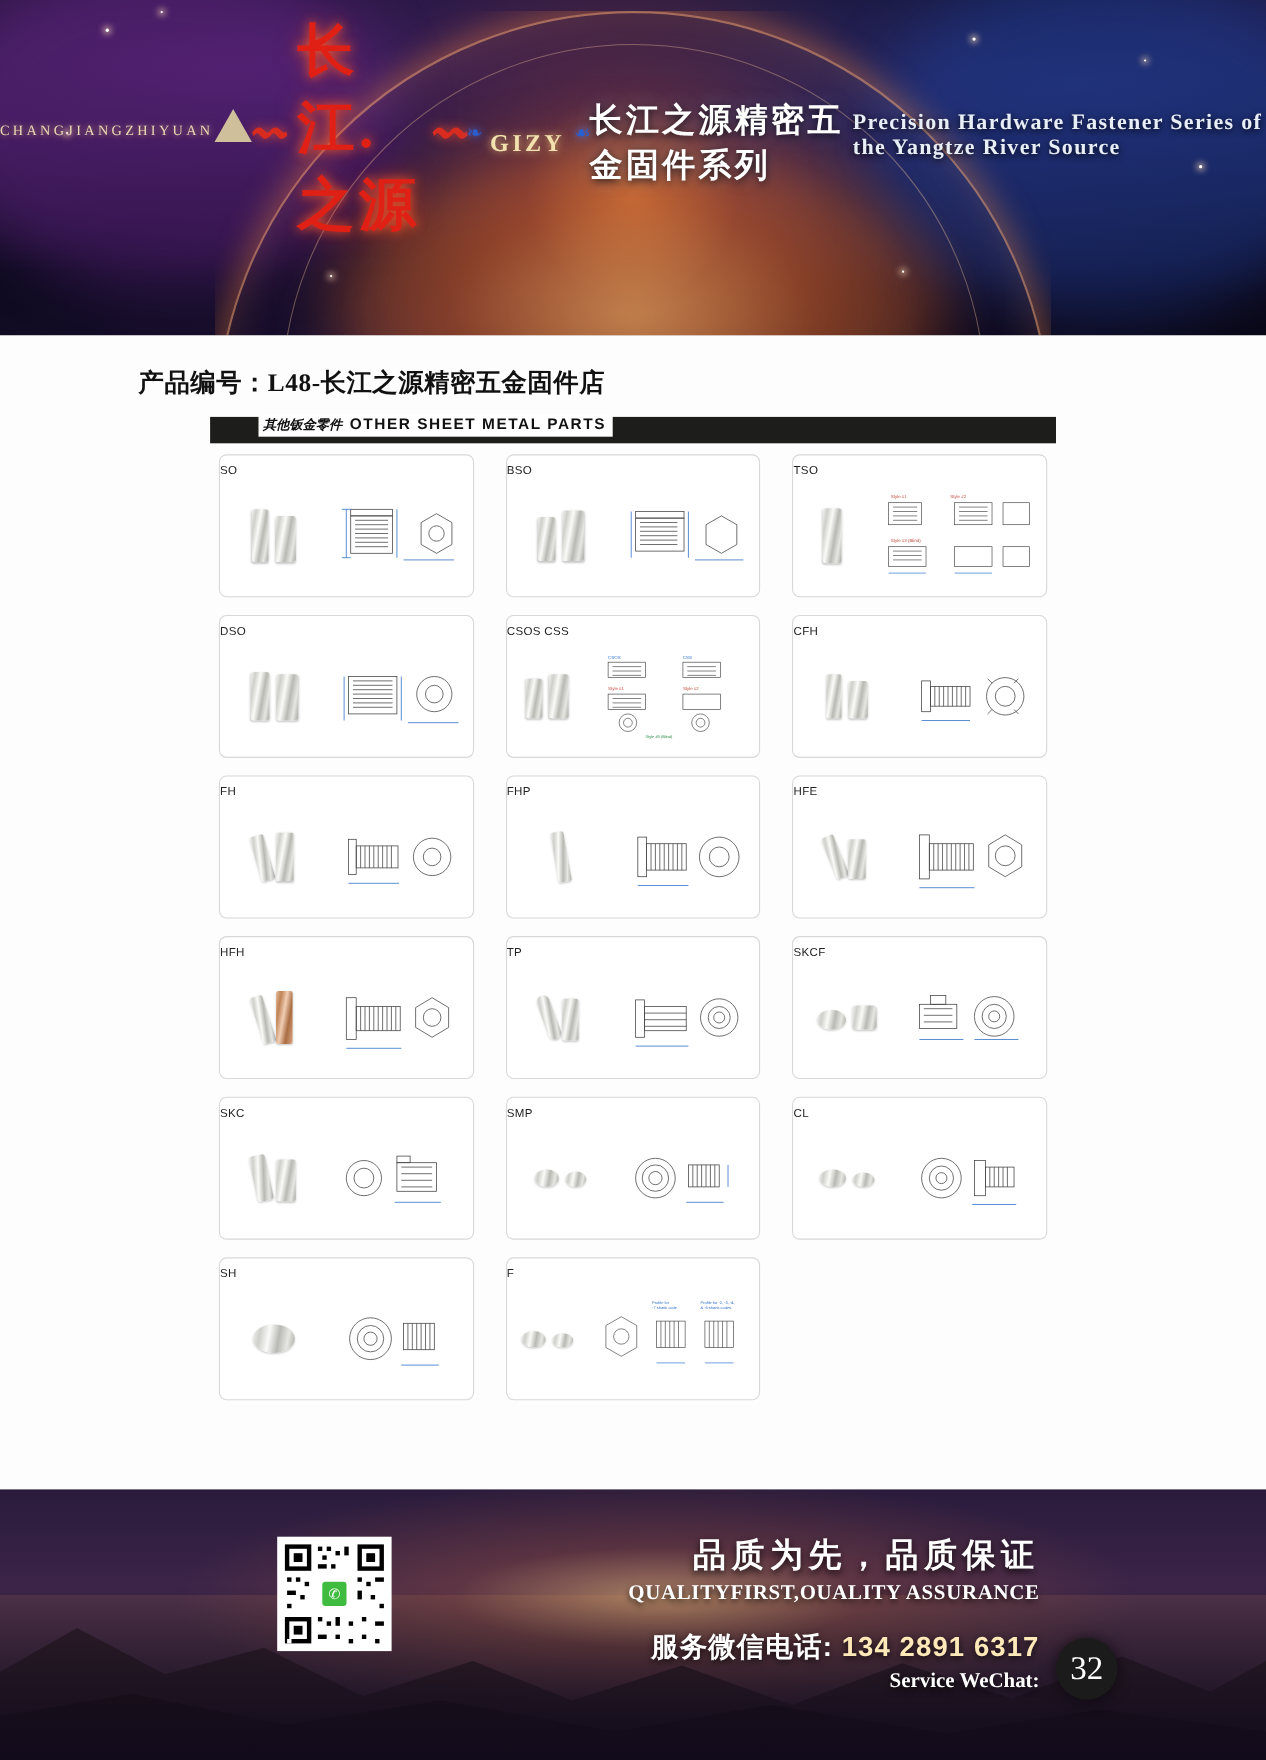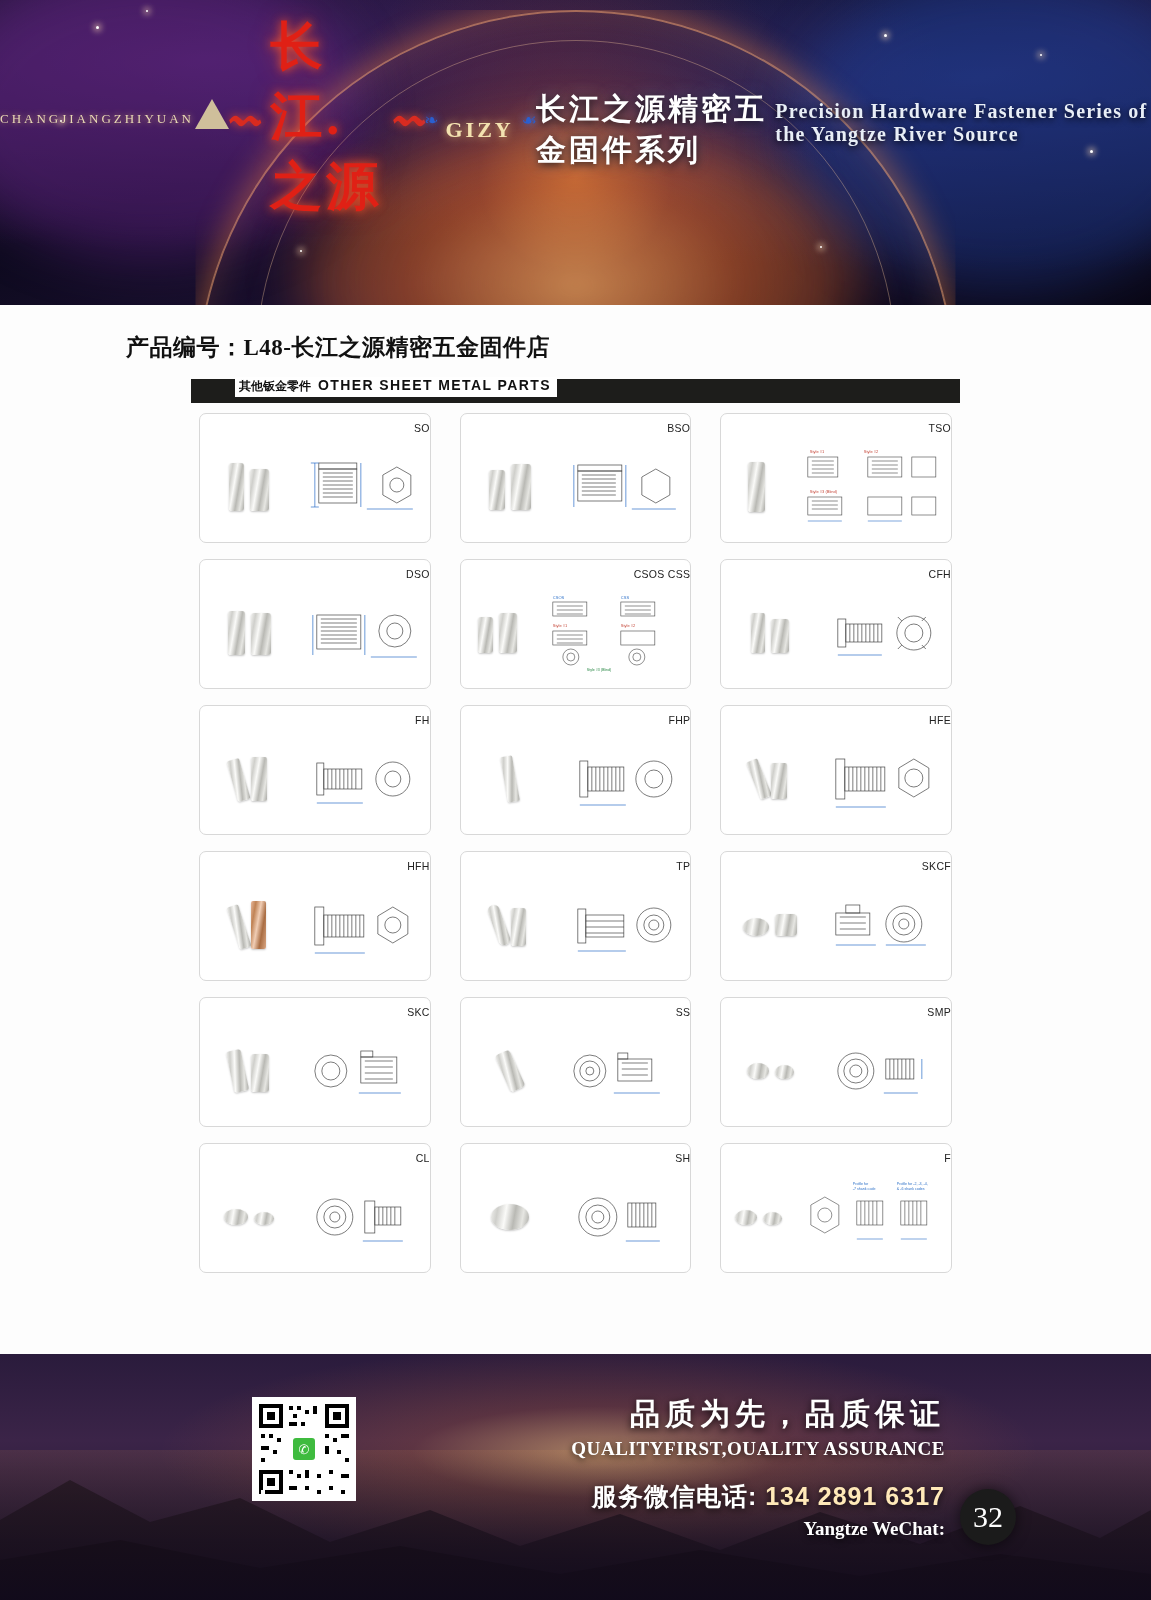--- a/index.html
+++ b/index.html
@@ -139,21 +139,21 @@
     width: 769px; height: 24px;
     background: #1d1d1b;
     display: flex; align-items: center;
   }
   .section-head .label-wrap {
     position: absolute; left: 44px; top: -2px;
     background: #ffffff; padding: 0 6px 0 4px;
     display: flex; align-items: baseline; gap: 7px;
     height: 20px;
   }
-  .section-head .cn { font-size: 12px; color: #111; font-weight: 700; font-family: "Liberation Sans", sans-serif; }
+  .section-head .cn { font-size: 12px; color: #111; font-weight: 700; font-family: "Liberation Sans", sans-serif; font-style: italic; }
   .section-head .en { font-size: 14px; color: #111; font-weight: 700; letter-spacing: 1.4px; font-family: "Liberation Sans", sans-serif; }
 
   .grid {
     position: absolute;
     left: 191px; top: 103px;
     width: 769px;
     display: grid;
     grid-template-columns: repeat(3, 1fr);
     grid-auto-rows: 146px;
     column-gap: 13px;
@@ -163,21 +163,21 @@
     position: relative;
     margin: 5px 8px;
     border: 1px solid #d8d8d8;
     border-radius: 7px;
     background: #fff;
     height: 130px;
     overflow: hidden;
   }
   .card .name {
     position: absolute; left: 0; right: 0; top: 8px;
-    text-align: right;
+    text-align: left;
     font-size: 10.5px; color: #222; letter-spacing: .3px;
     font-family: "Liberation Sans", sans-serif;
   }
   .card .art {
     position: absolute; left: 6px; right: 6px; top: 26px; bottom: 8px;
     display: flex; align-items: center; justify-content: center; gap: 8px;
   }
   
   .part {
     position: relative;
@@ -594,39 +594,20 @@
               <circle cx="24" cy="42" r="9"></circle>
             <rect x="54" y="28" width="36" height="26"></rect>
               <rect x="54" y="22" width="12" height="6"></rect>
             <path d="M58 32 h28 M58 38 h28 M58 44 h28 M58 50 h28"></path>
             <path d="M52 64 h42" stroke="#1f66c4"></path>
           </svg>
         </div>
       </div>
     </div>
 
-    <div class="card">
-      <div class="name">SS</div>
-      <div class="art">
-        <div class="photo-group">
-          <div class="part" style="width:16px;height:40px;border-radius:4px;transform:rotate(-24deg);"></div>
-        </div>
-        <div class="draw">
-          <svg viewBox="0 0 110 84" xmlns="http://www.w3.org/2000/svg" stroke="#3a3a3a" fill="none" stroke-width="0.7">
-            <circle cx="22" cy="42" r="16"></circle>
-              <circle cx="22" cy="42" r="10"></circle>
-              <circle cx="22" cy="42" r="4"></circle>
-            <rect x="50" y="30" width="34" height="22"></rect>
-              <rect x="50" y="24" width="10" height="6"></rect>
-            <path d="M54 34 h26 M54 40 h26 M54 46 h26"></path>
-            <path d="M46 64 h46" stroke="#1f66c4"></path>
-          </svg>
-        </div>
-      </div>
-    </div>
 
     <div class="card">
       <div class="name">SMP</div>
       <div class="art">
         <div class="photo-group">
           <div class="part round" style="width:22px;height:16px;"></div>
           <div class="part round" style="width:19px;height:14px;"></div>
         </div>
         <div class="draw">
           <svg viewBox="0 0 110 84" xmlns="http://www.w3.org/2000/svg" stroke="#3a3a3a" fill="none" stroke-width="0.7">
@@ -763,17 +744,17 @@
     </div>
   </div>
 
   <div class="f-text">
     <div class="f-cn1">品质为先，品质保证</div>
     <div class="f-en1">QUALITYFIRST,OUALITY ASSURANCE</div>
     <div class="f-cn2">
       <span>服务微信电话:</span>
       <span class="phone">134 2891 6317</span>
     </div>
-    <div class="f-en2">Yangtze WeChat:</div>
+    <div class="f-en2">Service WeChat:</div>
   </div>
 
   <div class="page-badge">32</div>
 </div>
 
 </body></html>

